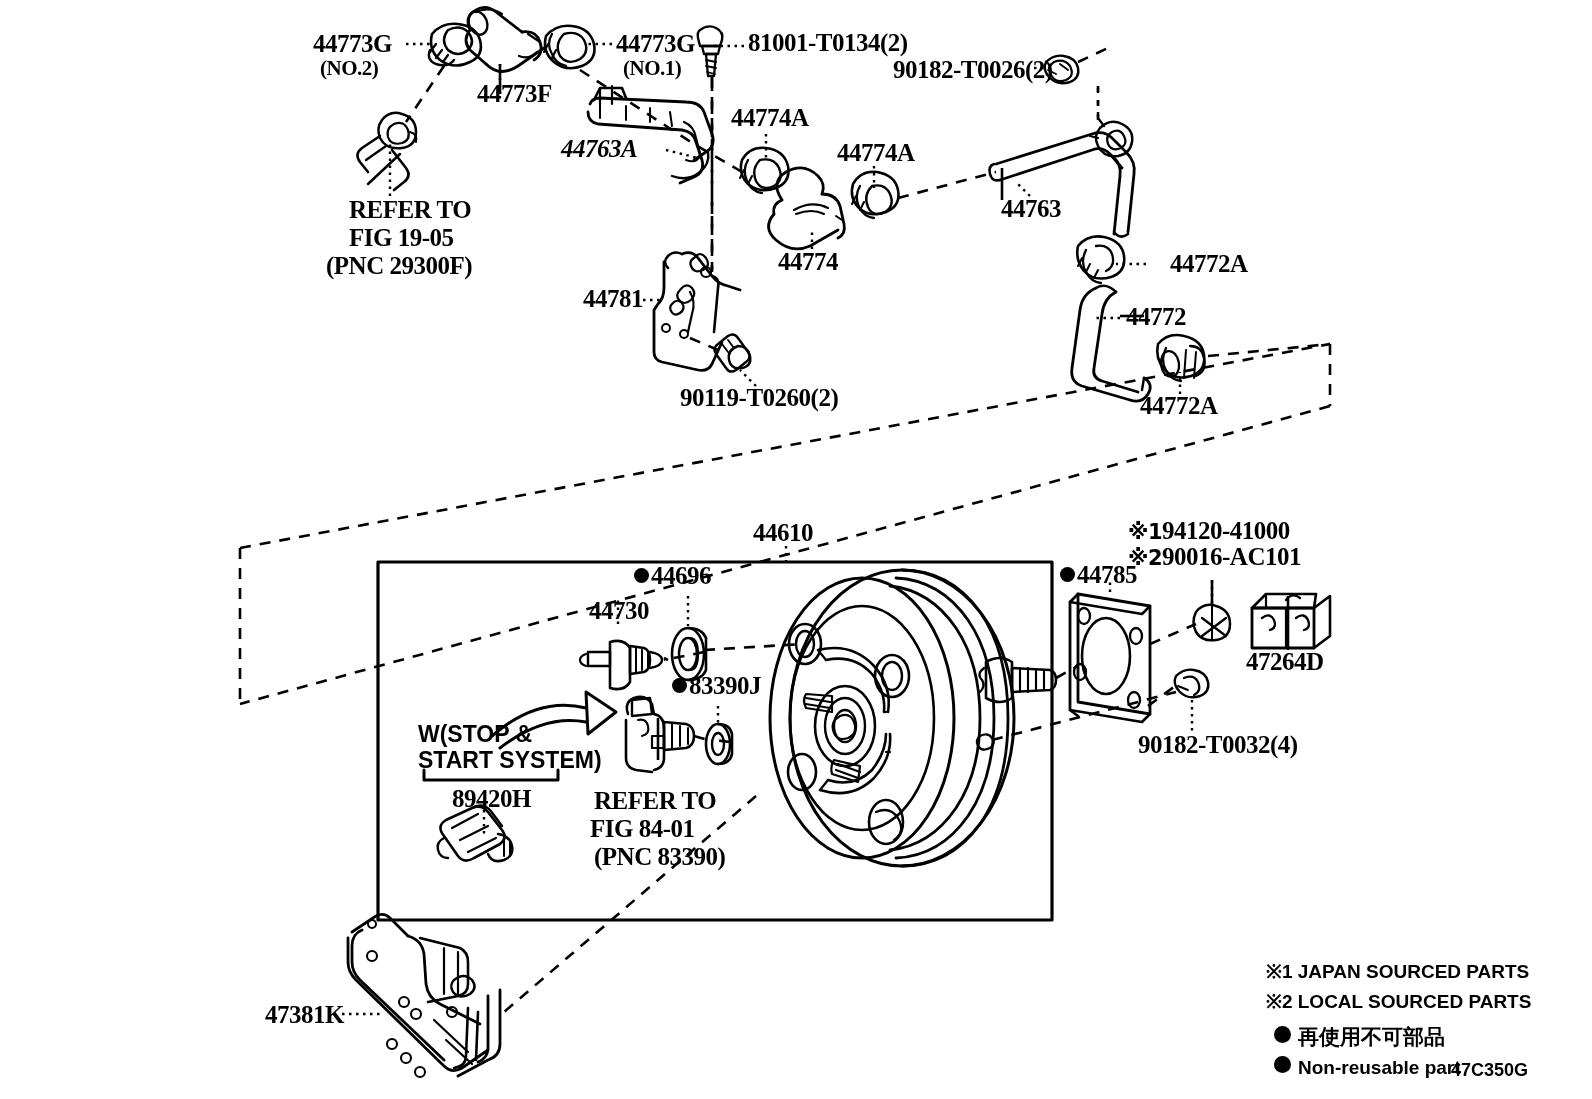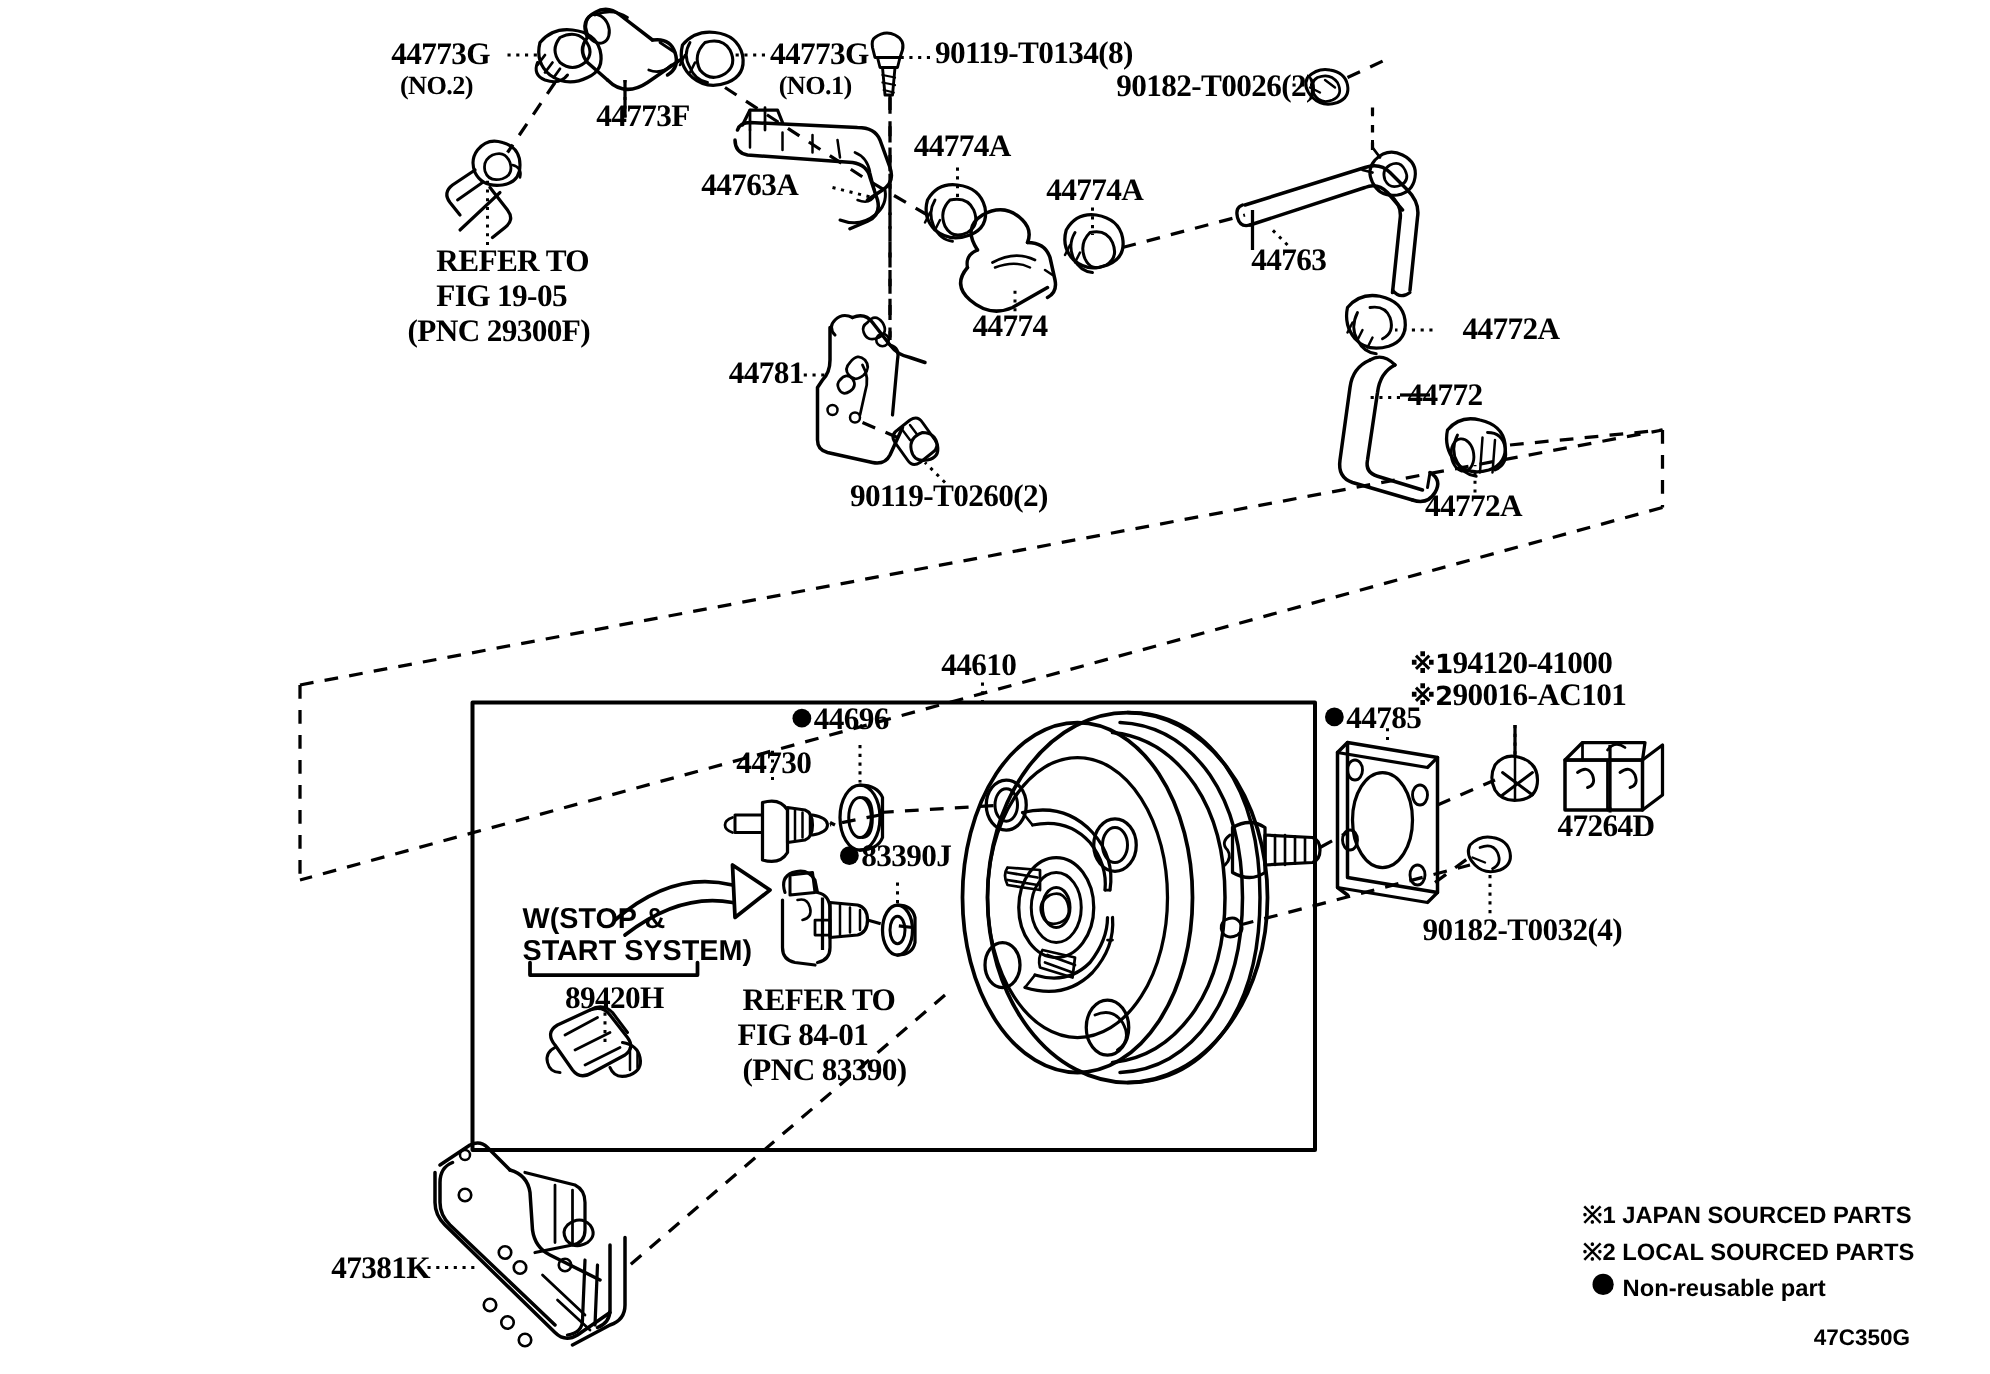--- a/index.html
+++ b/index.html
@@ -414,25 +414,25 @@
   </svg>
 
   <div class="lbl pn" style="left:313px;top:30px;">44773G</div>
   <div class="lbl sub" style="left:320px;top:57px;">(NO.2)</div>
 
   <div class="lbl pn" style="left:477px;top:80px;">44773F</div>
 
   <div class="lbl pn" style="left:616px;top:30px;">44773G</div>
   <div class="lbl sub" style="left:623px;top:57px;">(NO.1)</div>
 
-  <div class="lbl pn" style="left:748px;top:29px;">90119-T0134(8)</div>
+  <div class="lbl pn" style="left:748px;top:29px;">81001-T0134(2)</div>
 
   <div class="lbl pn" style="left:893px;top:56px;">90182-T0026(2)</div>
 
-  <div class="lbl pn" style="left:561px;top:135px;">44763A</div>
+  <div class="lbl pn" style="left:561px;top:135px;font-style:italic;">44763A</div>
 
   <div class="lbl pn" style="left:731px;top:104px;">44774A</div>
   <div class="lbl pn" style="left:837px;top:139px;">44774A</div>
 
   <div class="lbl pn" style="left:778px;top:248px;text-align:right;">44774</div>
 
   <div class="lbl pn" style="left:1001px;top:195px;">44763</div>
 
   <div class="lbl pn" style="left:1170px;top:250px;">44772A</div>
   <div class="lbl pn" style="left:1126px;top:303px;">44772</div>
@@ -472,20 +472,23 @@
 
   <div class="lbl pn" style="left:594px;top:787px;">REFER TO</div>
   <div class="lbl pn" style="left:590px;top:815px;text-align:right;">FIG 84-01</div>
   <div class="lbl pn" style="left:594px;top:843px;">(PNC 83390)</div>
 
   <div class="lbl pn" style="left:265px;top:1001px;">47381K</div>
 
   <div style="position:absolute;left:1266px;top:958px;">
     <div class="legend">※1 JAPAN SOURCED PARTS</div>
     <div class="legend" style="margin-top:4px;">※2 LOCAL SOURCED PARTS</div>
+    <div style="margin-top:9px;margin-left:8px;">
+      <span class="bullet" style="width:17px;height:17px;margin-right:7px;"></span><span class="legend-jp">再使用不可部品</span>
+    </div>
     <div style="margin-top:5px;margin-left:8px;">
       <span class="bullet" style="width:17px;height:17px;margin-right:7px;"></span><span class="legend-np">Non-reusable part</span>
     </div>
   </div>
 
   <div class="code" style="position:absolute;left:1451px;top:1060px;color:#000;">47C350G</div>
 
 </div>
 
 </body></html>

